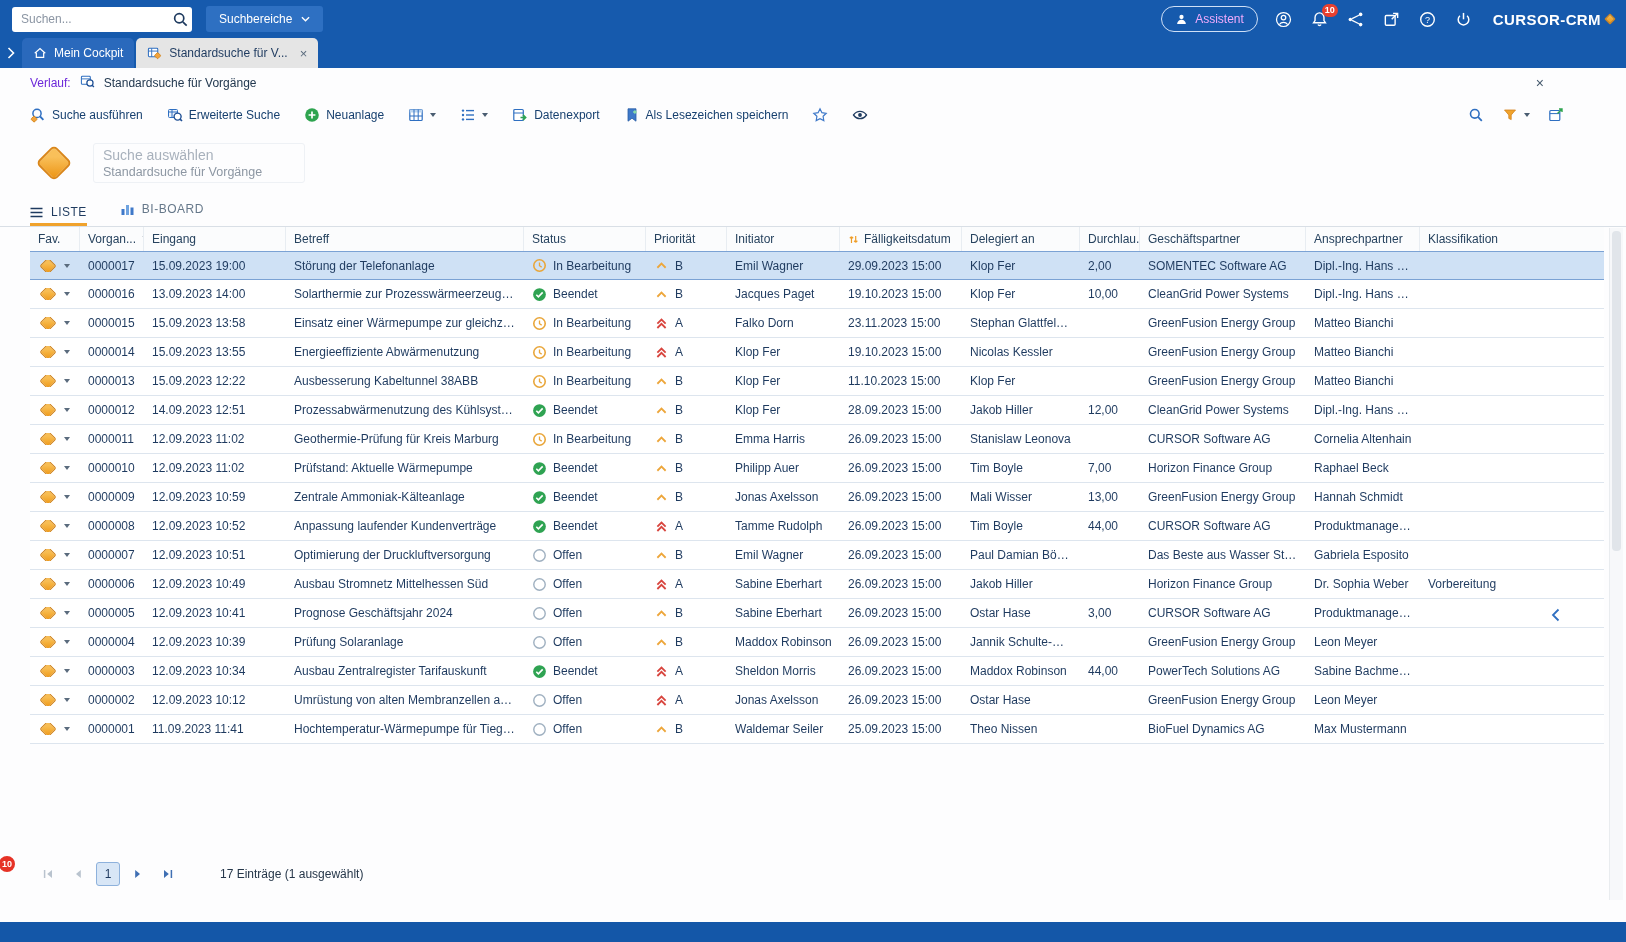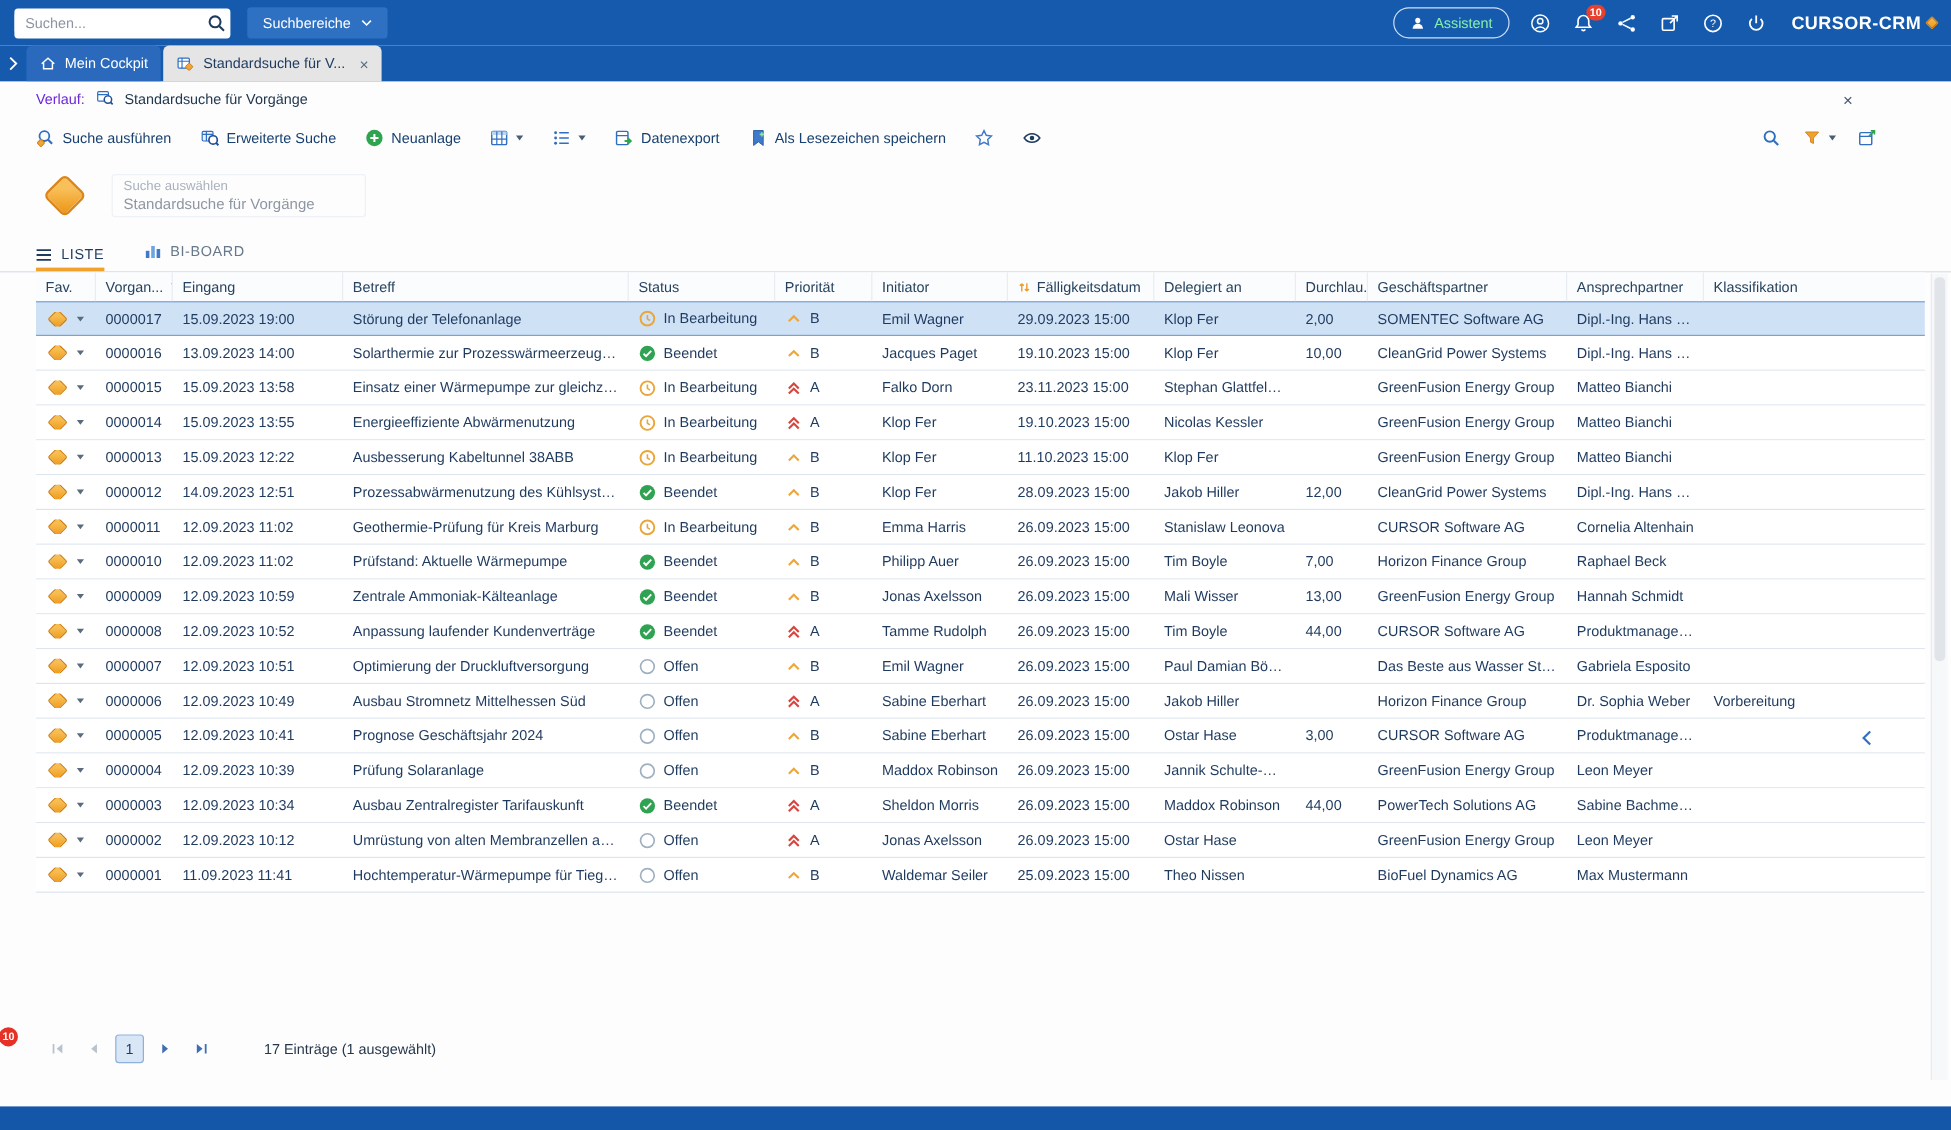--- a/index.html
+++ b/index.html
@@ -9,21 +9,21 @@
   button{font-family:inherit;font-size:inherit;cursor:pointer}
 
   
   .topbar{height:38px;background:#165aad;display:flex;align-items:center;padding:0 12px;gap:14px}
   .search-box{width:180px;height:25px;background:#fff;border-radius:3px;display:flex;align-items:center;overflow:hidden}
   .search-box input{flex:1;border:none;outline:none;padding:0 6px 0 9px;font-size:12px;color:#33465c;min-width:0}
   .search-box input::placeholder{color:#8b95a3}
   .sb-ic{width:24px;height:100%;display:flex;align-items:center;justify-content:center}
   .scope-btn{height:26px;background:#2e70c2;border:none;border-radius:3px;color:#fff;display:flex;align-items:center;gap:9px;padding:0 13px}
   .topbar-right{margin-left:auto;display:flex;align-items:center;gap:15px}
-  .assistant-btn{height:26px;border:1px solid #cfe0f7;border-radius:14px;background:transparent;color:#86efac;display:flex;align-items:center;gap:7px;padding:0 13px}
+  .assistant-btn{height:26px;border:1px solid #cfe0f7;border-radius:14px;background:transparent;color:#f0abfc;display:flex;align-items:center;gap:7px;padding:0 13px}
   .tico{background:none;border:none;width:21px;height:21px;display:flex;align-items:center;justify-content:center;position:relative;padding:0}
   .nic{width:17px;height:17px;display:block}
   .cd{width:9px;height:6px;display:block}
   .badge{position:absolute;top:-5px;right:-8px;min-width:15px;height:13px;background:#e8402f;border-radius:7px;color:#fff;font-size:9px;font-weight:bold;display:flex;align-items:center;justify-content:center;padding:0 3px}
   .brand{display:flex;align-items:baseline;gap:5px;color:#fff;font-size:15px;font-weight:bold;letter-spacing:.4px;margin-left:4px}
   .brand-mark{width:8px;height:8px;background:linear-gradient(135deg,#f8bd52,#ee9816);border:1px solid #d9861a;border-radius:1px;transform:rotate(45deg);align-self:center}
 
   
   .tabbar{height:30px;background:#165aad;display:flex;align-items:flex-end}
   .tabs-chevron{width:22px;display:flex;align-items:center;justify-content:center;height:30px;background:none;border:none}
@@ -42,21 +42,21 @@
 
   .toolbar{height:34px;display:flex;align-items:center;gap:24px;padding-left:30px}
   .tbtn{background:none;border:none;color:#17406f;display:flex;align-items:center;gap:6px;padding:0;white-space:nowrap}
   .tic{width:16px;height:16px;display:block}
   .caret-d{width:0;height:0;border-left:3.5px solid transparent;border-right:3.5px solid transparent;border-top:4px solid #4a5d71;display:inline-block}
   .toolbar-right{margin-left:auto;margin-right:62px;display:flex;align-items:center;gap:18px}
 
   .search-panel{height:62px;display:flex;align-items:center;padding-left:34px}
   .big-diamond{width:26px;height:26px;background:linear-gradient(135deg,#f9c05a 30%,#ec9414);border:2px solid #d9861a;border-radius:5px;transform:rotate(45deg);margin:0 26px 0 7px;flex:none}
   .select-search{width:212px;margin-right:26px;padding:3px 9px;border:1px solid #eef1f5;border-radius:3px}
-  .ss-label{font-size:11px;color:#a8b1bc;margin-bottom:2px}
+  .ss-label{font-size:14px;color:#a8b1bc;margin-bottom:2px}
   .ss-value{font-size:12.5px;color:#8d97a3}
   .condition-wrap{display:flex;flex-direction:column;gap:5px}
   .cond-label{color:#24405f}
   .cond-combo{width:612px;height:27px;border:1px solid #ccd4dd;border-radius:3px;background:#fff;display:flex;align-items:center;justify-content:flex-end;padding-right:11px}
 
   .view-tabs{height:33px;display:flex;align-items:flex-end;gap:34px;padding-left:30px;border-bottom:1px solid #d9dfe6}
   .vtab{display:flex;align-items:center;gap:8px;letter-spacing:.5px;color:#66788a;padding-bottom:7px;border-bottom:3px solid transparent;background:none;border-top:none;border-left:none;border-right:none}
   .vtab.active{color:#1e3a5f;border-bottom:3px solid #f0a22c;padding-bottom:4px}
 
   
@@ -77,21 +77,21 @@
   .col-init{width:113px;flex:none}
   .col-faellig{width:122px;flex:none}
   .col-deleg{width:118px;flex:none}
   .col-durch{width:60px;flex:none}
   .col-partner{width:166px;flex:none}
   .col-anspr{width:114px;flex:none}
   .col-klass{flex:1;min-width:0}
   .c-fav{display:flex;align-items:center}
   .diamond{width:12px;height:12px;background:linear-gradient(135deg,#f8bd52 30%,#ee9816);border:1px solid #cf7f12;border-radius:2px;transform:rotate(45deg);display:inline-block;margin-left:4px;flex:none}
   .fav-caret{width:0;height:0;border-left:3.5px solid transparent;border-right:3.5px solid transparent;border-top:4px solid #5a6b7d;display:inline-block;margin-left:10px}
-  .c-status,.c-prio{display:flex;gap:6px}
+  .c-status,.c-prio{display:flex;align-items:center;gap:6px}
   .ic-wrap{display:inline-flex;flex:none}
   .ric{width:15px;height:15px;display:block}
 
   
   .pagination{display:flex;align-items:center;gap:6px;margin:118px 0 0 36px}
   .pg{width:24px;height:24px;background:none;border:none;display:flex;align-items:center;justify-content:center;padding:0}
   .pg svg{width:12px;height:12px;display:block}
   .pg.current{background:#d8e6f6;border:1px solid #8db1dc;border-radius:3px;color:#1e3a5f}
   .pg-summary{margin-left:34px;color:#26374a}
 

